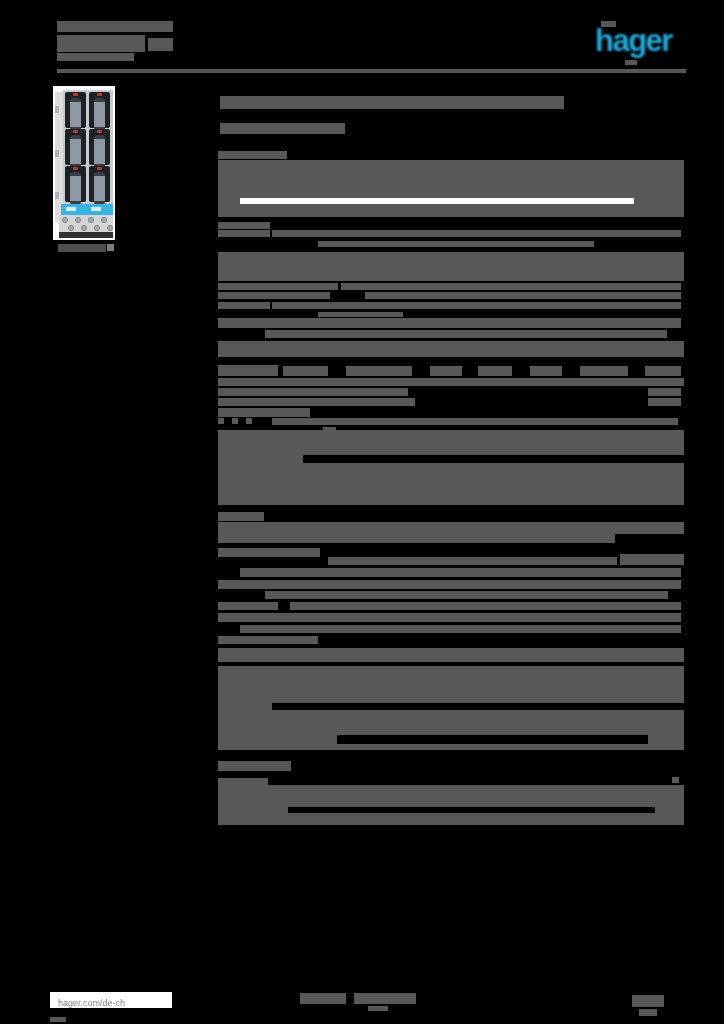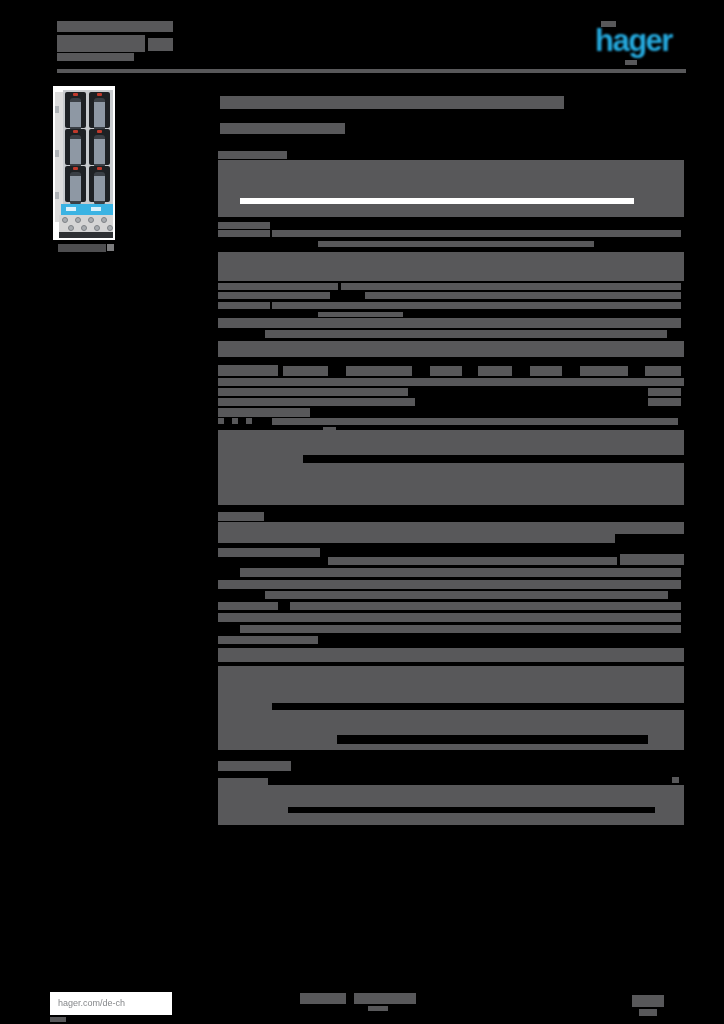--- a/index.html
+++ b/index.html
@@ -23,21 +23,21 @@
   .module{position:absolute;width:21px;height:36px;background:#1e2124;border-radius:2px;}
   .handle{position:absolute;left:5px;top:6px;width:11px;height:25px;background:#8e98a4;
           border-radius:3px;border-top:4px solid #3a3f45;border-bottom:4px solid #3a3f45;}
   .reddot{position:absolute;left:8px;top:1px;width:5px;height:3px;background:#c0392b;border-radius:1px;}
   .bluestrip{position:absolute;left:8px;top:118px;width:52px;height:11px;background:#3ab3e3;}
   .bluestrip .tick{position:absolute;top:3px;width:10px;height:4px;background:#d9f1fb;}
   .base{position:absolute;left:6px;top:129px;width:54px;height:17px;background:#d5d5d5;}
   .term{position:absolute;width:6px;height:6px;border-radius:50%;background:#a8acb0;border:1px solid #7e8286;box-sizing:border-box;}
   .foot-edge{position:absolute;left:6px;top:146px;width:54px;height:6px;background:#2e3033;}
   
-  .urlbox{position:absolute;left:50px;top:992px;width:122px;height:23px;background:#ffffff;}
+  .urlbox{position:absolute;left:50px;top:992px;width:122px;height:16px;background:#ffffff;}
   .urlbox span{display:block;padding-left:8px;line-height:22px;font-size:9px;color:#85878a;
                filter:blur(0.4px);}
 </style>
 </head>
 <body>
 
 <div class="page">
 
   <div class="logo">hager</div>
 

